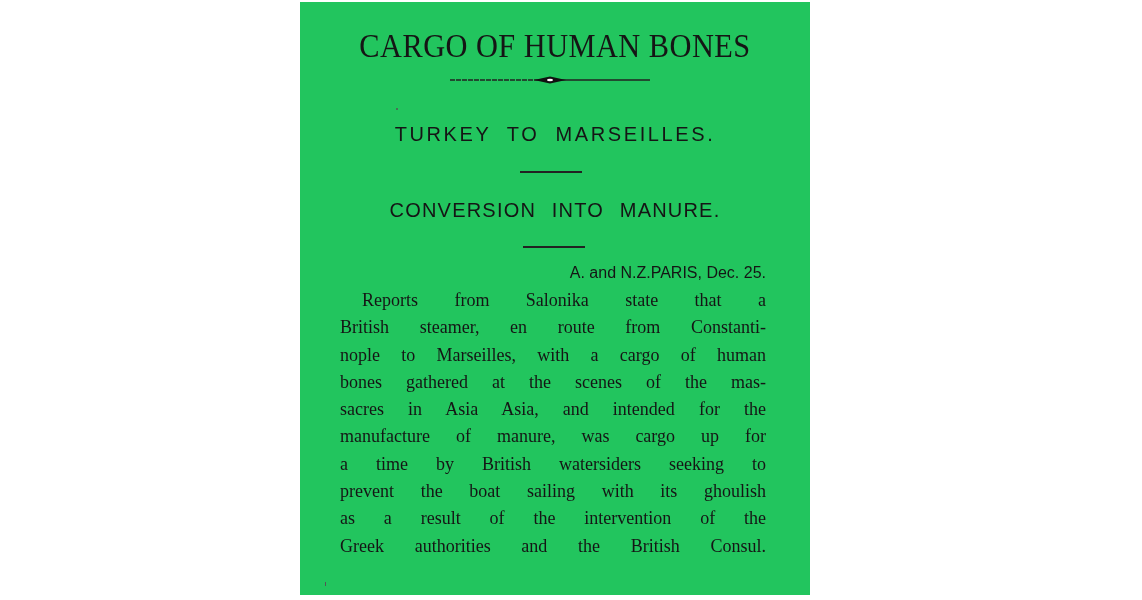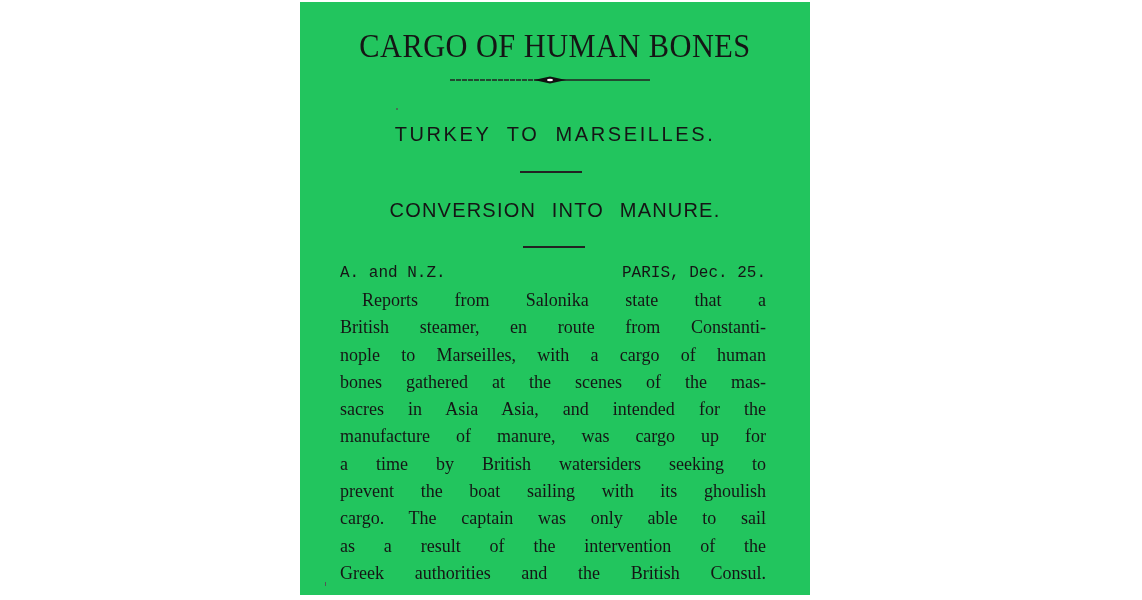--- a/index.html
+++ b/index.html
@@ -75,24 +75,24 @@
       letter-spacing: 1.2px;
       word-spacing: 9px;
       white-space: nowrap;
       color: #151515;
     }
     .dateline {
       position: absolute;
       left: 40px;
       top: 262px;
       width: 426px;
-      font-family: Liberation Mono, monospace;
+      font-family: Liberation Sans, sans-serif;
       font-size: 16px;
       display: flex;
-      justify-content: space-between;
+      justify-content: flex-end;
       white-space: nowrap;
       color: #151515;
     }
     .body {
       position: absolute;
       left: 40px;
       top: 285px;
       width: 426px;
       font-family: "Liberation Serif", "DejaVu Serif", serif;
       font-size: 18px;
@@ -141,20 +141,19 @@
 
   <div class="body">
     <span class="line first">Reports from Salonika state that a</span>
     <span class="line">British steamer, en route from Constanti-</span>
     <span class="line">nople to Marseilles, with a cargo of human</span>
     <span class="line">bones gathered at the scenes of the mas-</span>
     <span class="line">sacres in Asia Asia, and intended for the</span>
     <span class="line">manufacture of manure, was cargo up for</span>
     <span class="line">a time by British watersiders seeking to</span>
     <span class="line">prevent the boat sailing with its ghoulish</span>
-    <span class="line">cargo. The captain was only able to sail</span>
     <span class="line">as a result of the intervention of the</span>
     <span class="line last">Greek authorities and the British Consul.</span>
   </div>
 
   <div class="speck" style="left:96px; top:106px; width:2px; height:2px;"></div>
   <div class="speck" style="left:25px; top:580px; width:1px; height:4px; border-radius:0;"></div>
 </div>
 
 </body></html>

